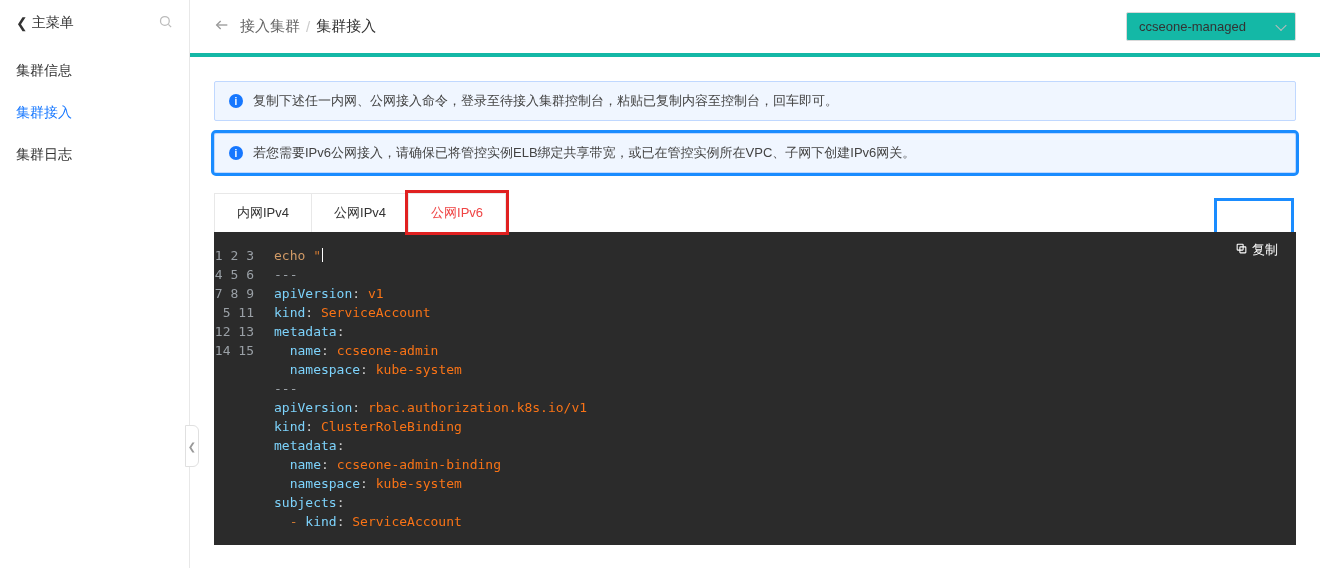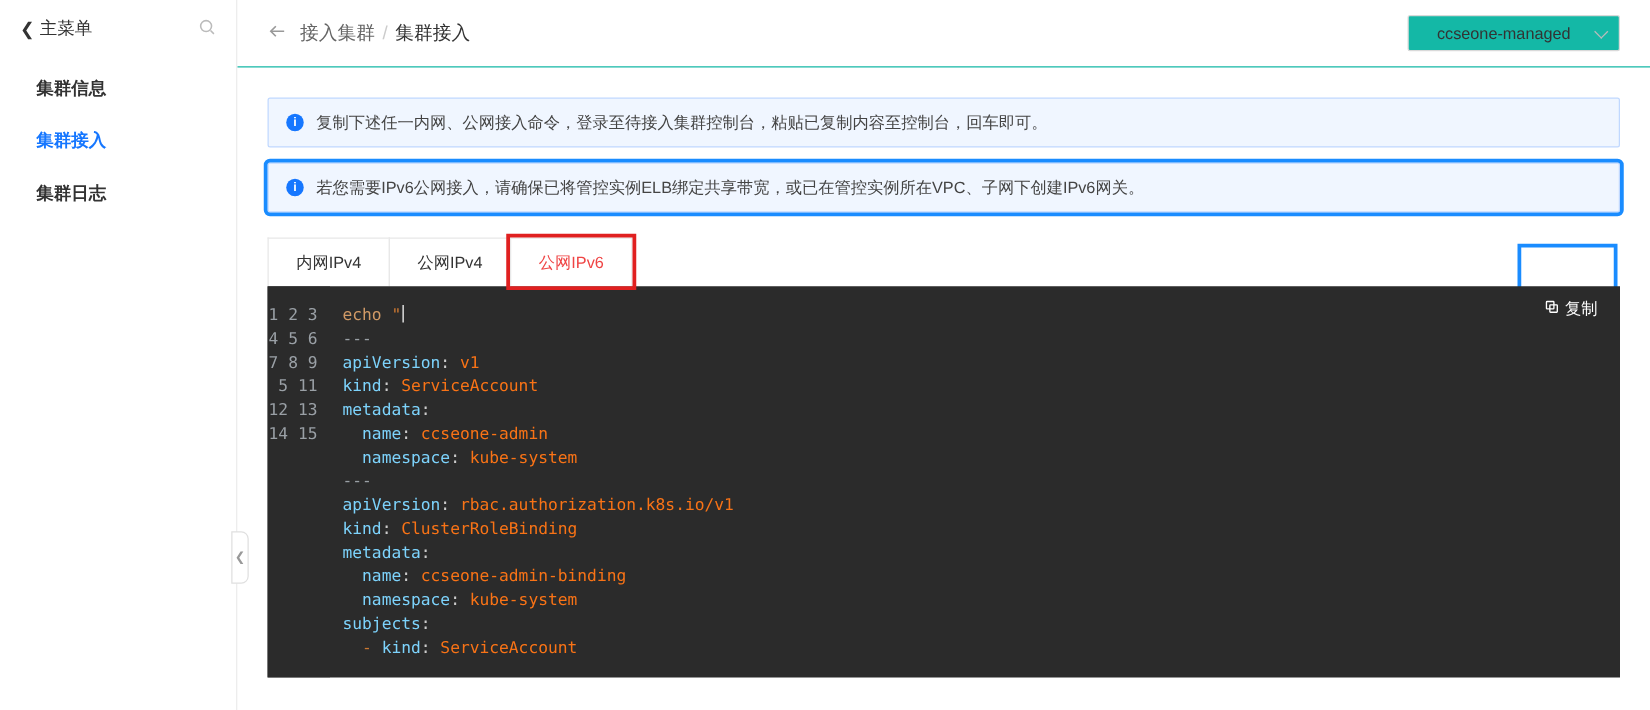--- a/index.html
+++ b/index.html
@@ -5,28 +5,28 @@
 * { margin: 0; padding: 0; box-sizing: border-box; }
 body { font-family: "Microsoft YaHei", -apple-system, sans-serif; font-size: 14px; color: #333; background: #fff; width: 1320px; height: 568px; overflow: hidden; position: relative; }
 
 .layout { display: flex; height: 100%; }
 
 
 .sidebar { width: 190px; border-right: 1px solid #e8e8e8; background: #fff; display: flex; flex-direction: column; }
 .sidebar-header { padding: 14px 16px; display: flex; align-items: center; justify-content: space-between; }
 .sidebar-header-left { display: flex; align-items: center; gap: 4px; font-weight: 500; font-size: 14px; color: #333; }
 .search-icon { color: #bbb; }
-.sidebar-nav { padding: 4px 13px; font-weight: bold; }
+.sidebar-nav { padding: 4px 0; }
 .sidebar-item { padding: 12px 16px; font-size: 14px; color: #333; cursor: pointer; }
 .sidebar-item.active { color: #1677ff; background: #fff; }
 .collapse-handle { position: absolute; left: 185px; top: 425px; width: 14px; height: 42px; background: #fff; border: 1px solid #e0e0e0; border-radius: 0 6px 6px 0; display: flex; align-items: center; justify-content: center; cursor: pointer; color: #999; font-size: 10px; }
 
 
 .main { flex: 1; display: flex; flex-direction: column; background: #fff; min-width: 0; }
-.topbar { padding: 12px 24px; display: flex; align-items: center; justify-content: space-between; border-bottom: 1px solid #14b8a6; text-align: center; }
+.topbar { padding: 12px 24px; display: flex; align-items: center; justify-content: space-between; border-bottom: 4px solid #14b8a6; }
 .breadcrumb-wrap { display: flex; align-items: center; gap: 10px; color: #666; }
 .breadcrumb-back { color: #999; cursor: pointer; }
 .breadcrumb { display: flex; align-items: center; gap: 6px; font-size: 15px; }
 .breadcrumb .sep { color: #ccc; }
 .breadcrumb .parent { color: #666; }
 .breadcrumb .current { color: #333; font-weight: 500; }
 .cluster-select { border: 1px solid #d9d9d9; border-radius: 2px; padding: 6px 28px 6px 12px; font-size: 13px; color: #333; background: #14b8a6; min-width: 170px; position: relative; cursor: pointer; }
 .cluster-select::after { content: ""; position: absolute; right: 10px; top: 50%; width: 7px; height: 7px; border-right: 1px solid #bbb; border-bottom: 1px solid #bbb; transform: translateY(-70%) rotate(45deg); }
 
 .content { padding: 24px 24px 0 24px; flex: 1; overflow: hidden; display: flex; flex-direction: column; min-width: 0; }

